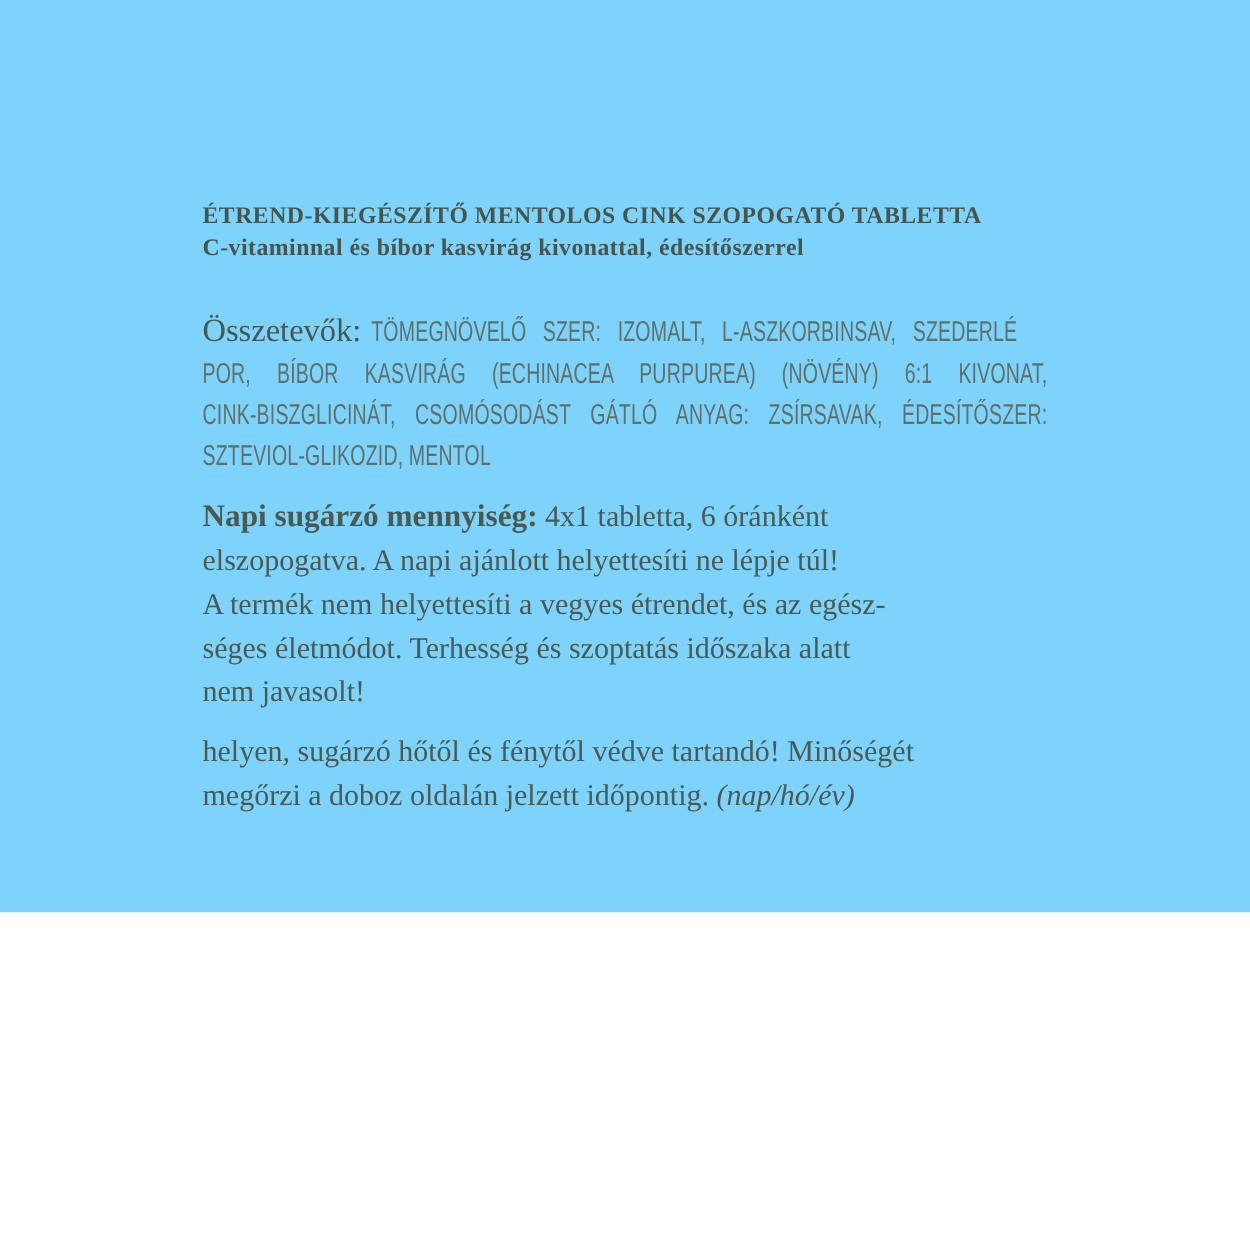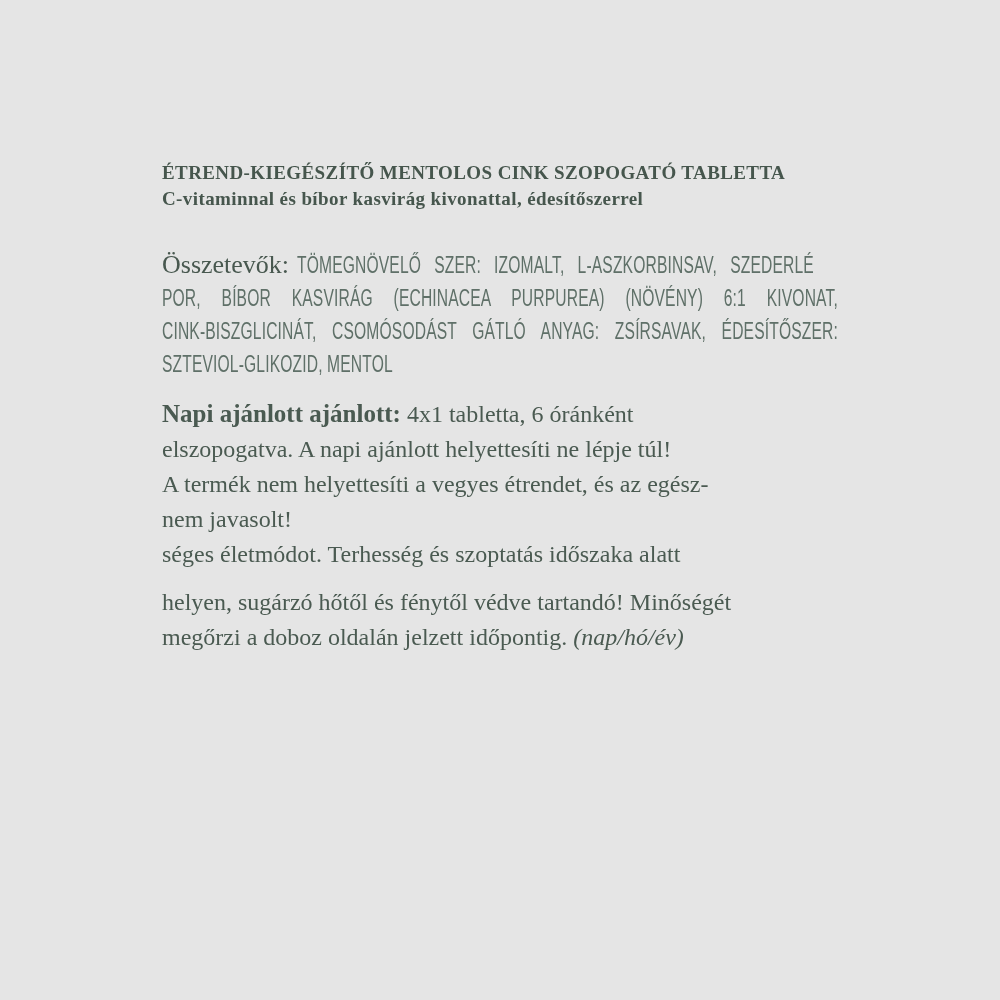--- a/index.html
+++ b/index.html
@@ -3,22 +3,22 @@
 <meta charset="utf-8">
 <style>
   html, body {
     margin: 0;
     padding: 0;
     background: #ffffff;
   }
   .page {
     position: relative;
     width: 1000px;
-    height: 1000px;
-    background: #e5e5e5;
+    height: 730px;
+    background: #7dd3fc;
     overflow: hidden;
   }
   .label-block {
     position: absolute;
     left: 162px;
     top: 160px;
     width: 676px;
   }
 
   
@@ -111,27 +111,27 @@
         <span class="ing-label">Összetevők:</span>
         <span class="ing-first-caps">TÖMEGNÖVELŐ SZER: IZOMALT, L-ASZKORBINSAV, SZEDERLÉ</span>
       </div>
       <div class="ing-line">POR, BÍBOR KASVIRÁG (ECHINACEA PURPUREA) (NÖVÉNY) 6:1 KIVONAT,</div>
       <div class="ing-line">CINK-BISZGLICINÁT, CSOMÓSODÁST GÁTLÓ ANYAG: ZSÍRSAVAK, ÉDESÍTŐSZER:</div>
       <div class="ing-line last">SZTEVIOL-GLIKOZID, MENTOL</div>
     </div>
 
     <div class="para para-dosage">
       <div>
-        <span class="lead-bold">Napi ajánlott ajánlott:</span> 
+        <span class="lead-bold">Napi sugárzó mennyiség:</span> 
         <span>4x1 tabletta, 6 óránként</span>
       </div>
       <div>elszopogatva. A napi ajánlott helyettesíti ne lépje túl!</div>
       <div>A termék nem helyettesíti a vegyes étrendet, és az egész-</div>
+      <div>séges életmódot. Terhesség és szoptatás időszaka alatt</div>
       <div>nem javasolt!</div>
-      <div>séges életmódot. Terhesség és szoptatás időszaka alatt</div>
     </div>
 
     <div class="para para-storage">
       <div>helyen, sugárzó hőtől és fénytől védve tartandó! Minőségét</div>
       <div>
         <span>megőrzi a doboz oldalán jelzett időpontig.</span> 
         <span class="date-note">(nap/hó/év)</span>
       </div>
     </div>
 

